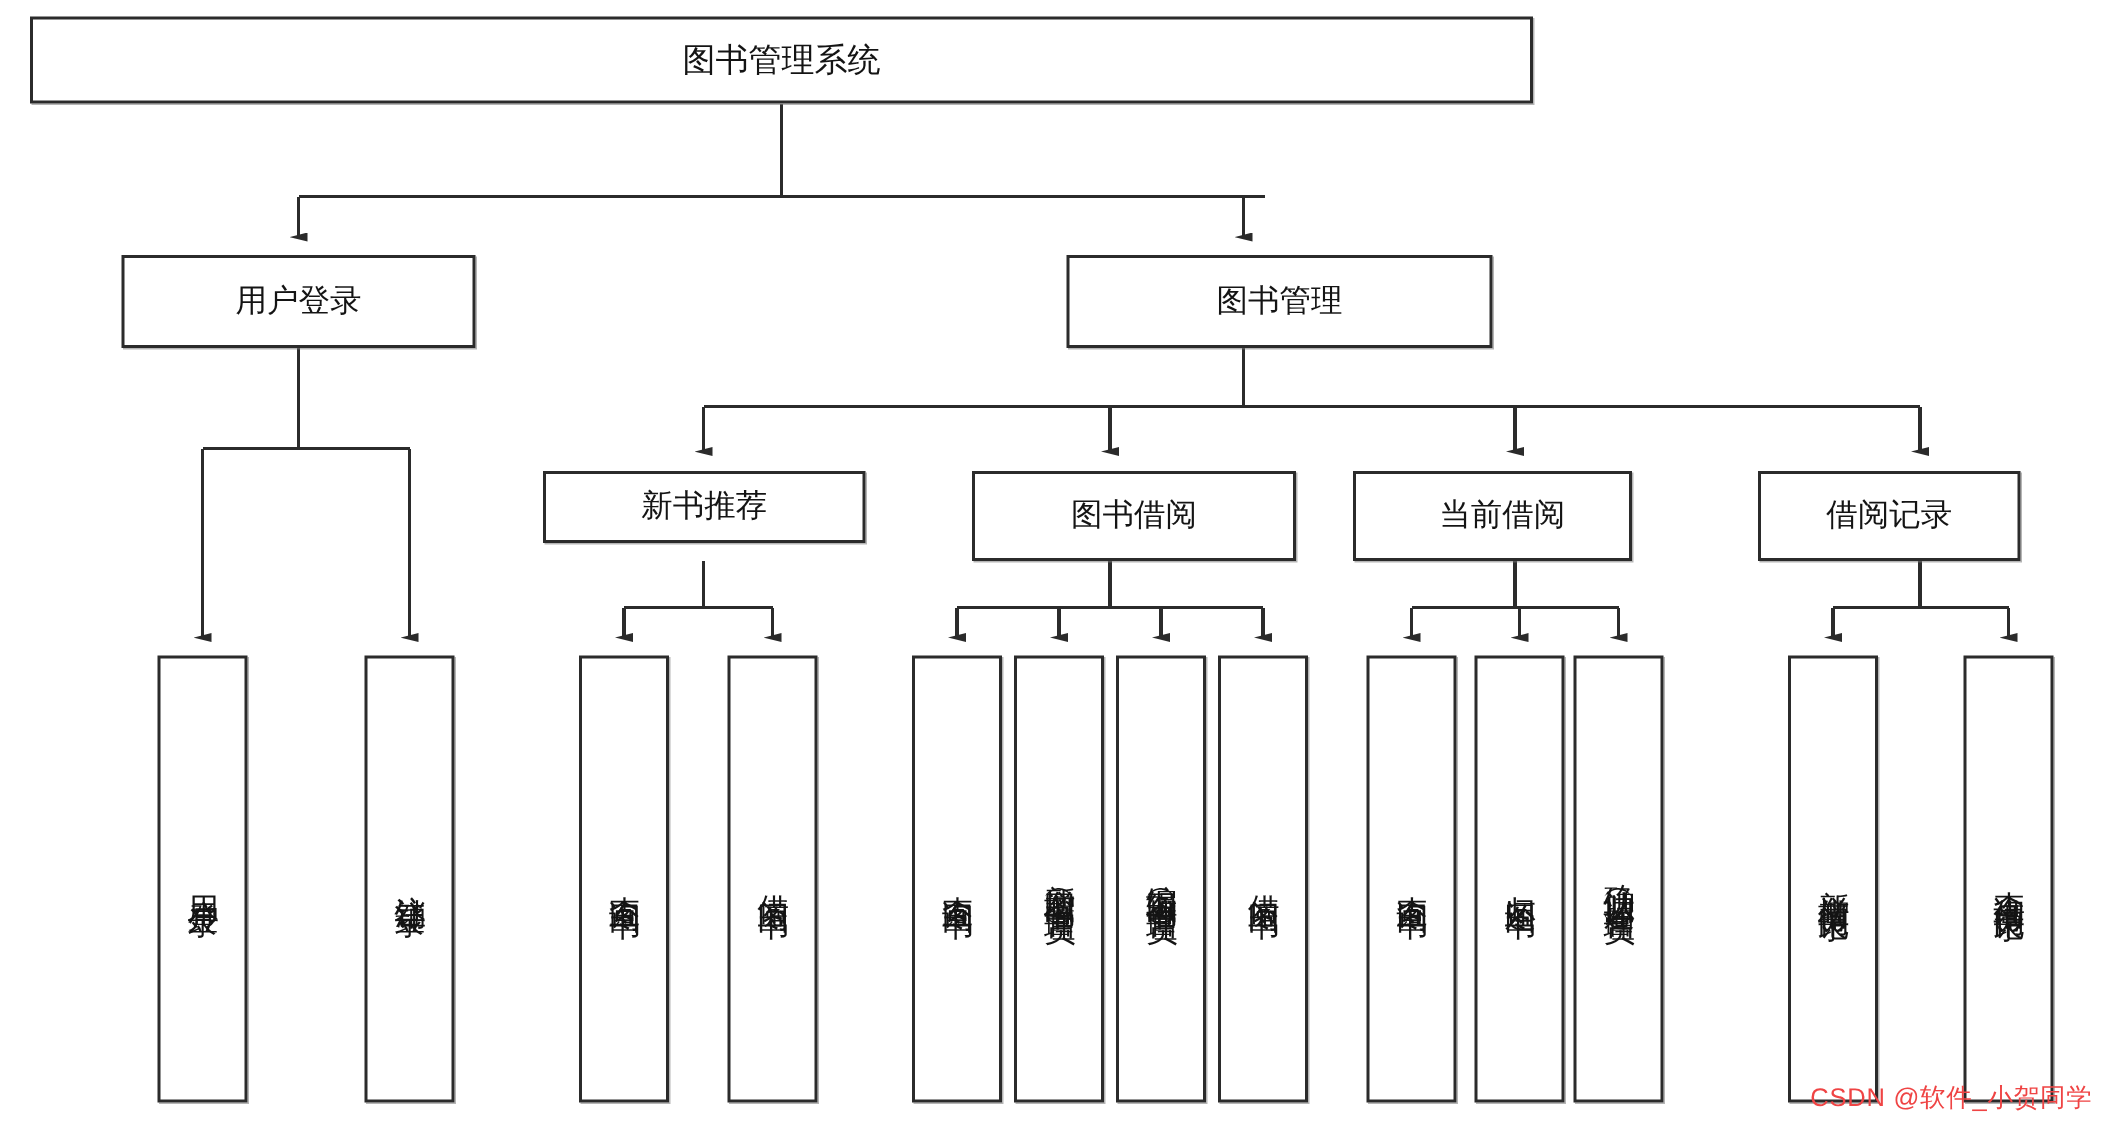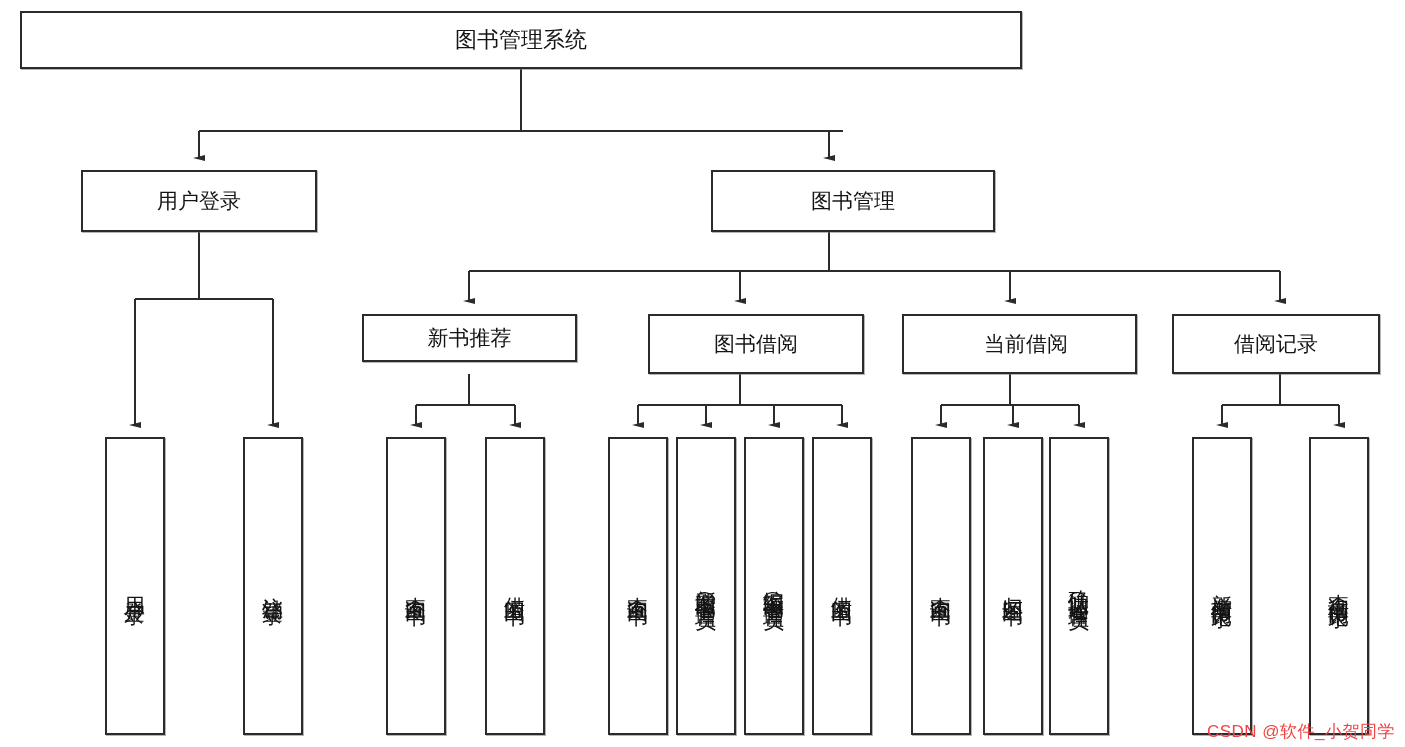--- a/index.html
+++ b/index.html
@@ -150,24 +150,24 @@
   <div class="node-box node-branch" style="left: 711px; top: 170px; width: 284px; height: 62px;">
     <span class="node-label">图书管理</span>
   </div>
 
   <div class="node-box node-branch" style="left: 362px; top: 314px; width: 215px; height: 48px;">
     <span class="node-label">新书推荐</span>
   </div>
   <div class="node-box node-branch" style="left: 632px; top: 314px; width: 216px; height: 60px; margin-left: 16px;">
     <span class="node-label">图书借阅</span>
   </div>
-  <div class="node-box node-branch" style="left: 902px; top: 314px; width: 235px; height: 60px; padding-left: 13px;">
+  <div class="node-box node-branch" style="left: 902px; top: 314px; width: 186px; height: 60px; padding-left: 13px;">
     <span class="node-label">当前借阅</span>
   </div>
-  <div class="node-box node-branch" style="left: 1172px; top: 314px; width: 208px; height: 60px;">
+  <div class="node-box node-branch" style="left: 1172px; top: 314px; width: 175px; height: 60px;">
     <span class="node-label">借阅记录</span>
   </div>
 
   <div class="node-box node-leaf" style="left: 105px; top: 437px; width: 60px; height: 298px;">
     <span class="node-label" style="margin-top: 141px;">用户登录</span>
   </div>
   <div class="node-box node-leaf" style="left: 243px; top: 437px; width: 60px; height: 298px;">
     <span class="node-label" style="margin-top: 141px;">注销登录</span>
   </div>
   <div class="node-box node-leaf" style="left: 386px; top: 437px; width: 60px; height: 298px;">

